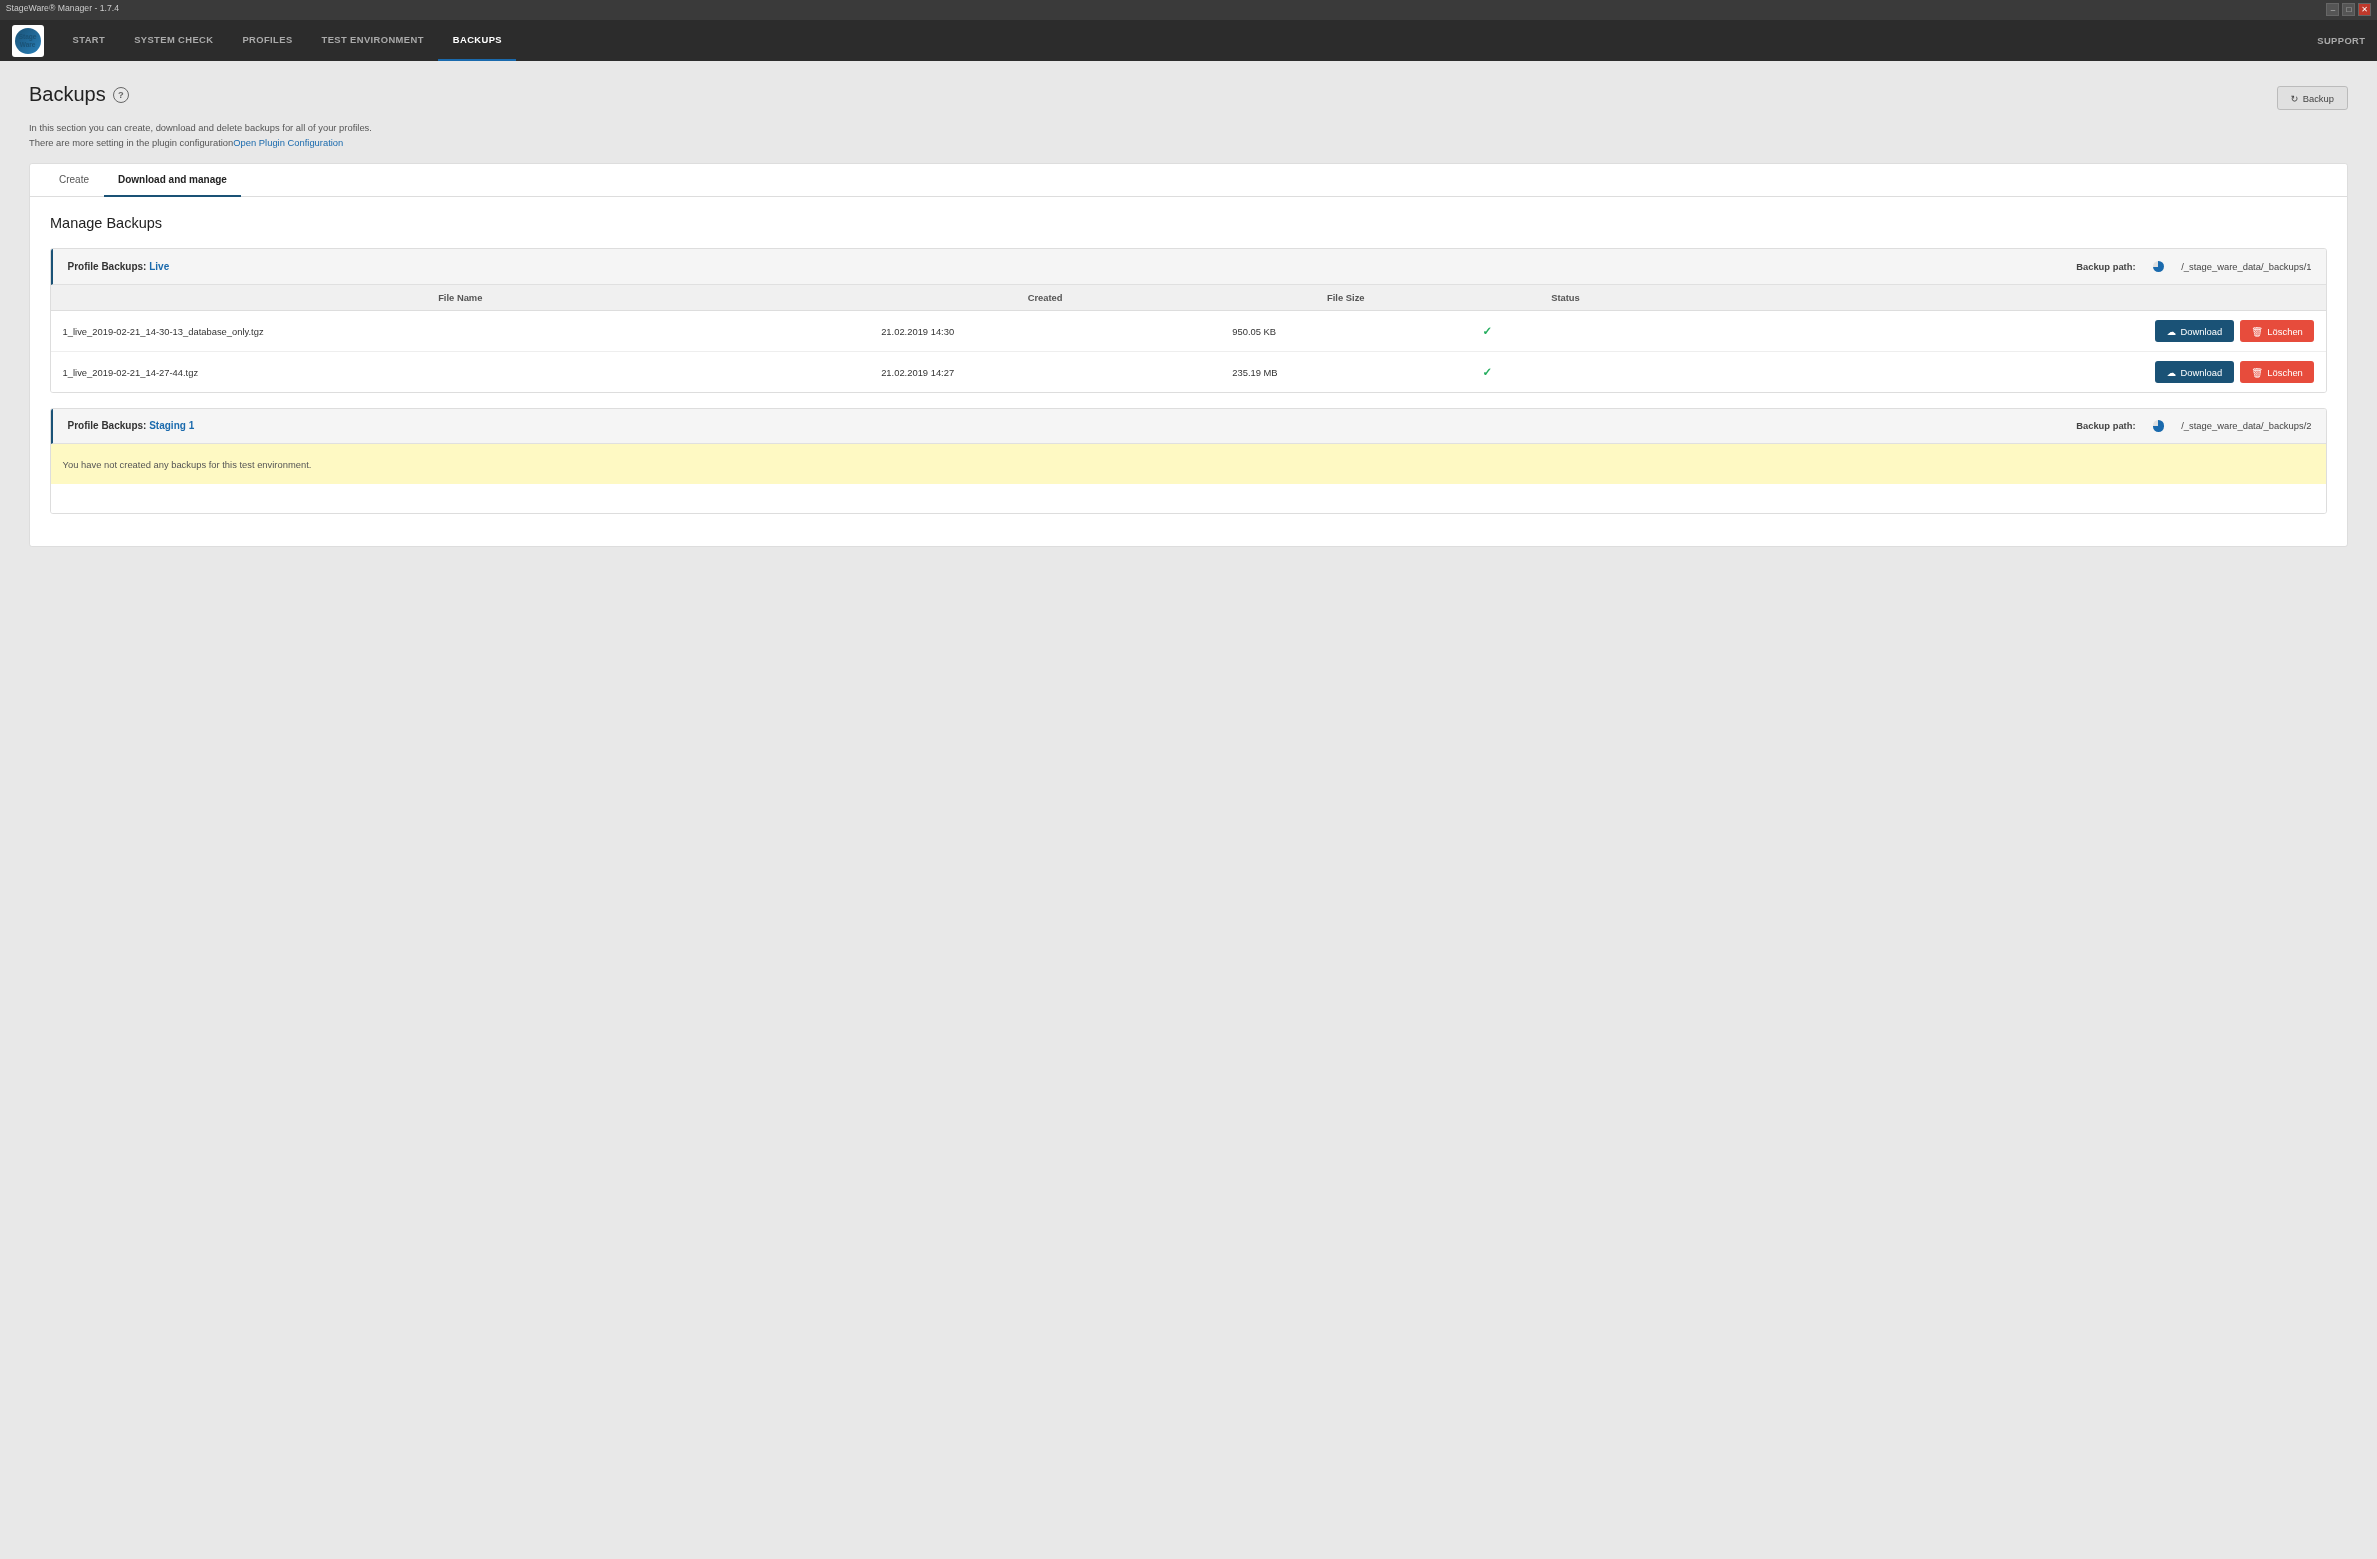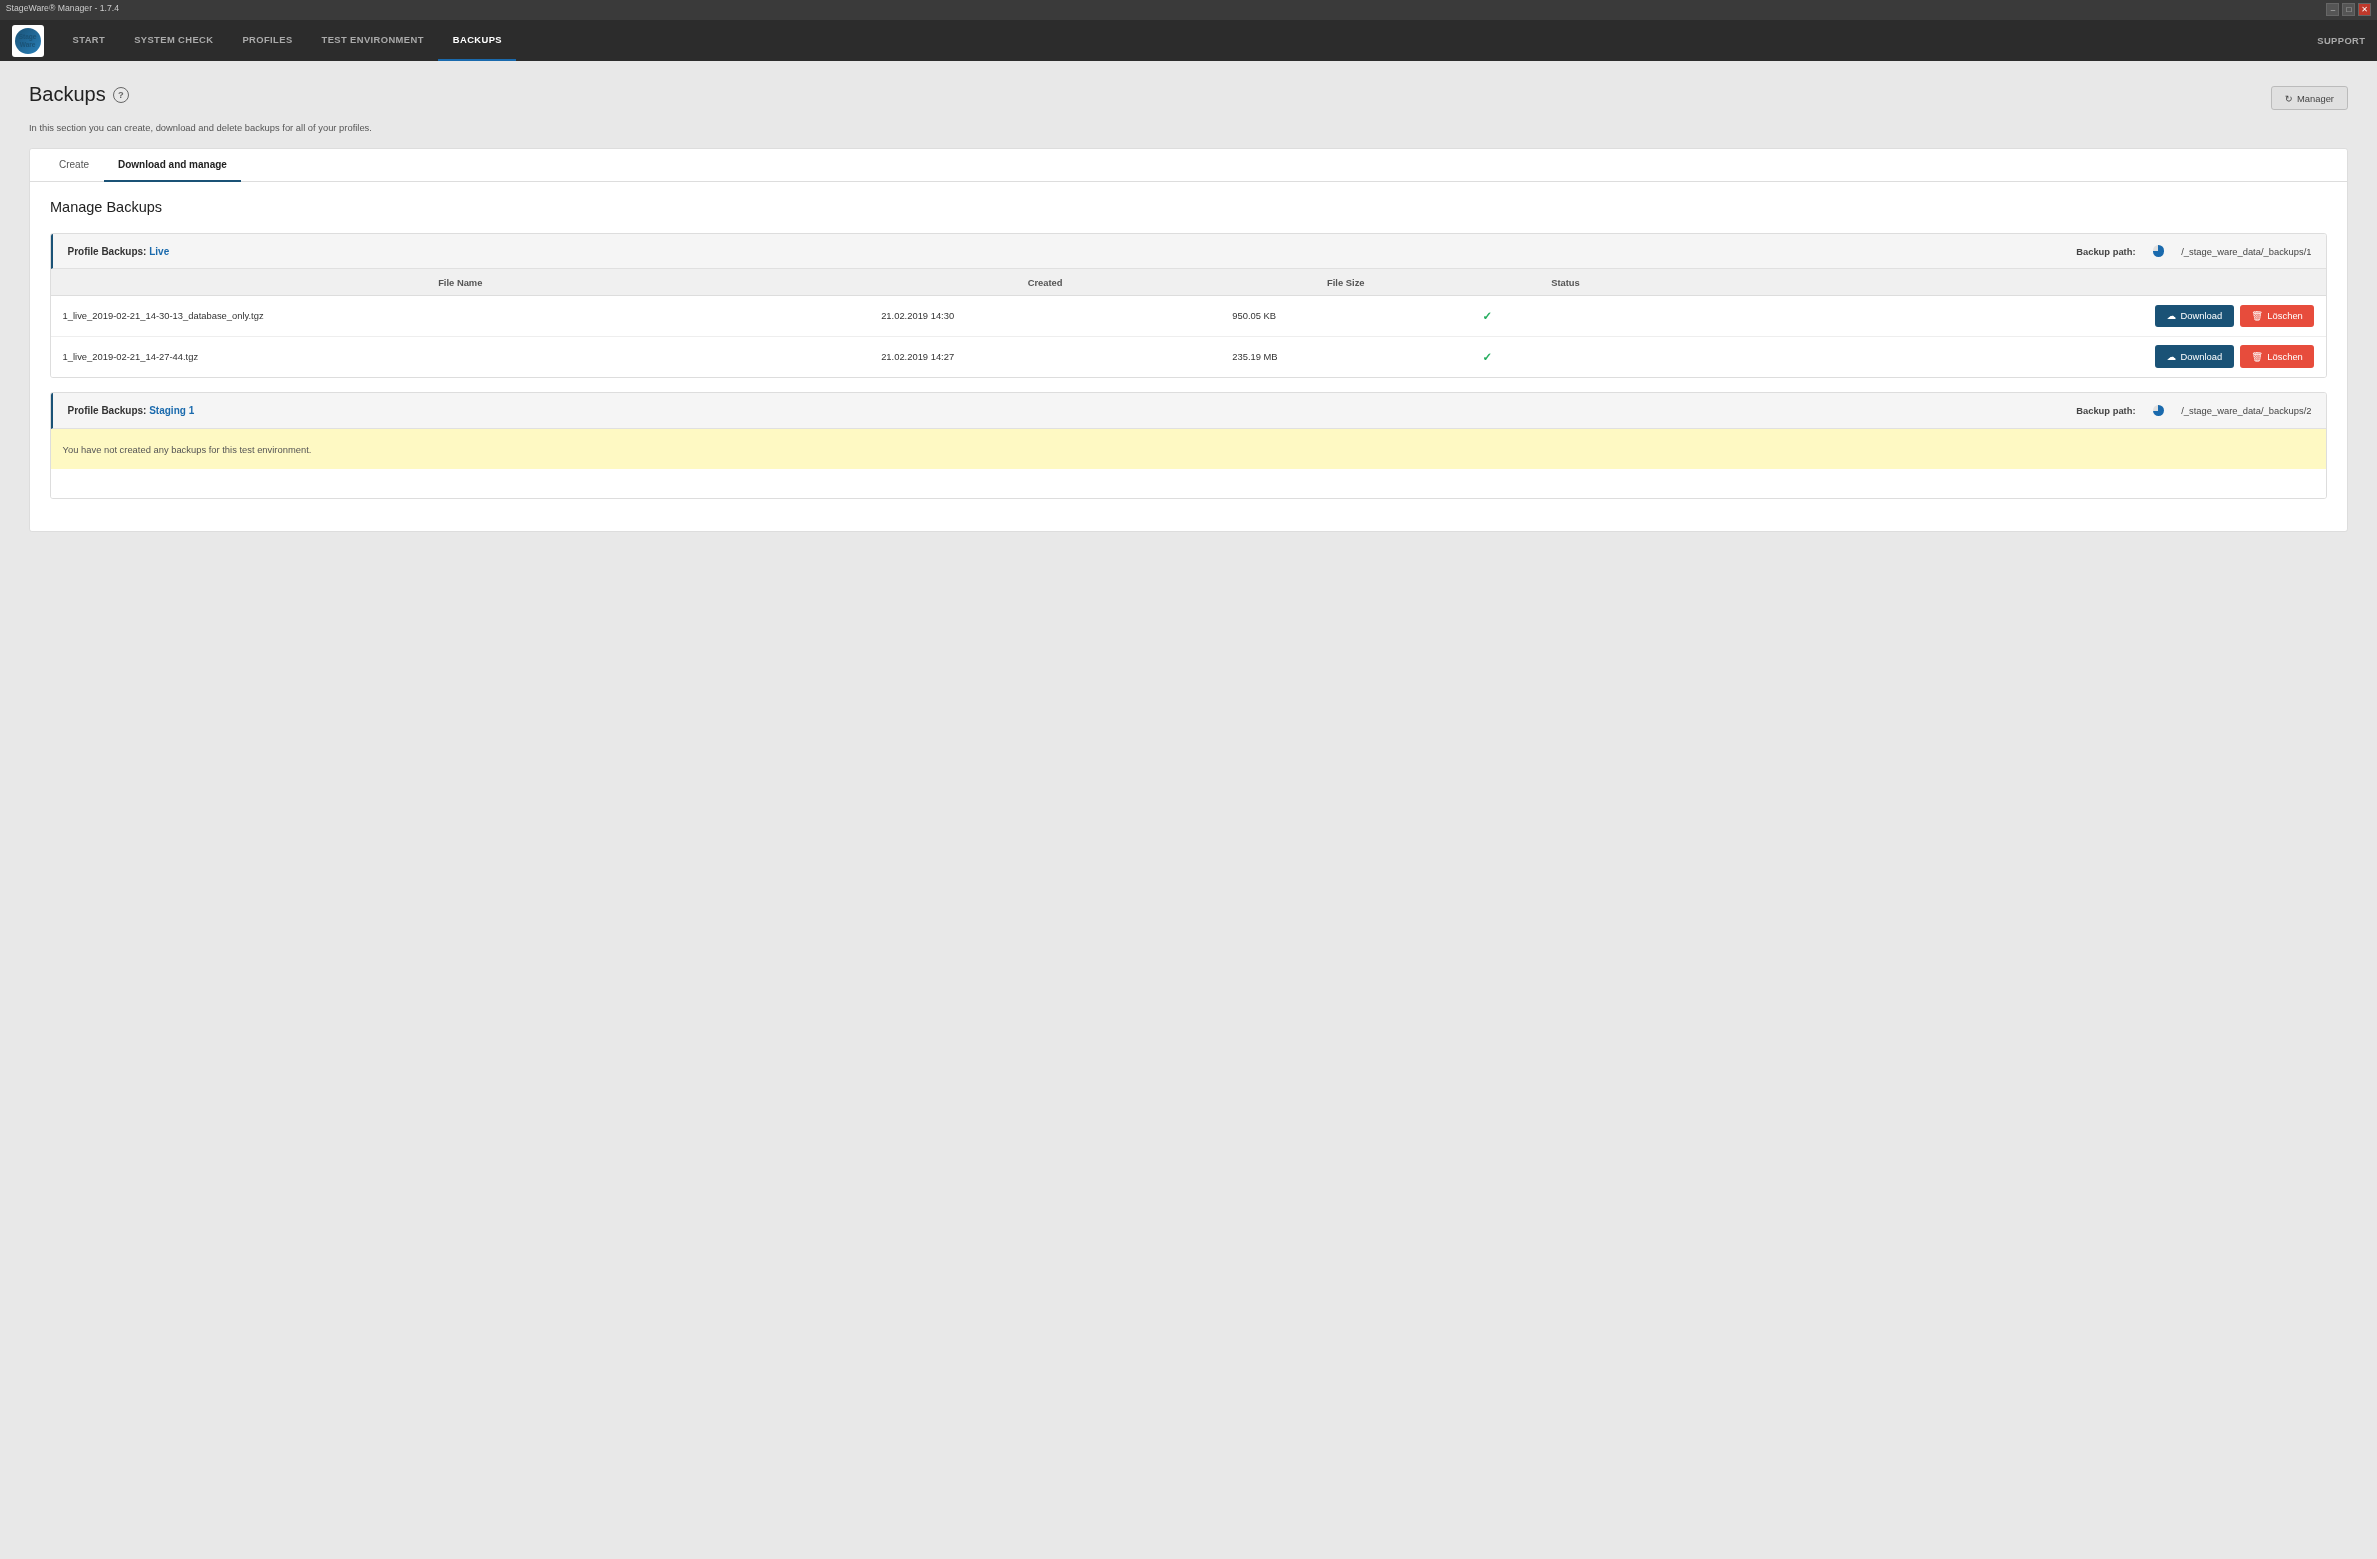--- a/index.html
+++ b/index.html
@@ -370,25 +370,28 @@
 
   <div class="page-header">
     <div class="page-title-area">
       <h1>
         <span>Backups</span>
         <span class="help-icon">?</span>
       </h1>
     </div>
     <button class="reload-btn">
       <span class="reload-icon">↻</span>
-      <span>Manager</span>
+      <span>Backup</span>
     </button>
   </div>
 
   <p class="page-description">In this section you can create, download and delete backups for all of your profiles.</p>
+  <p class="page-description">
+    <span>There are more setting in the plugin configuration</span><a class="plugin-config-link">Open Plugin Configuration</a>
+  </p>
 
   <div class="card">
 
     <div class="tabs">
       <div class="tab">Create</div>
       <div class="tab active">Download and manage</div>
     </div>
 
     <div class="card-body">
       <h2>Manage Backups</h2>

